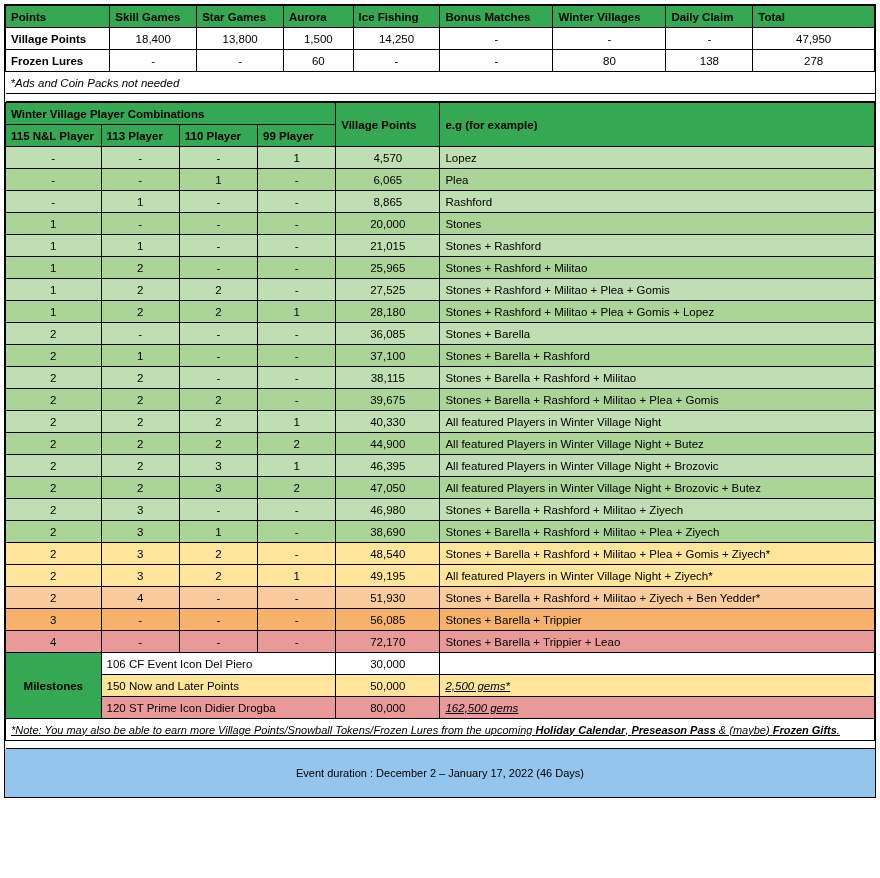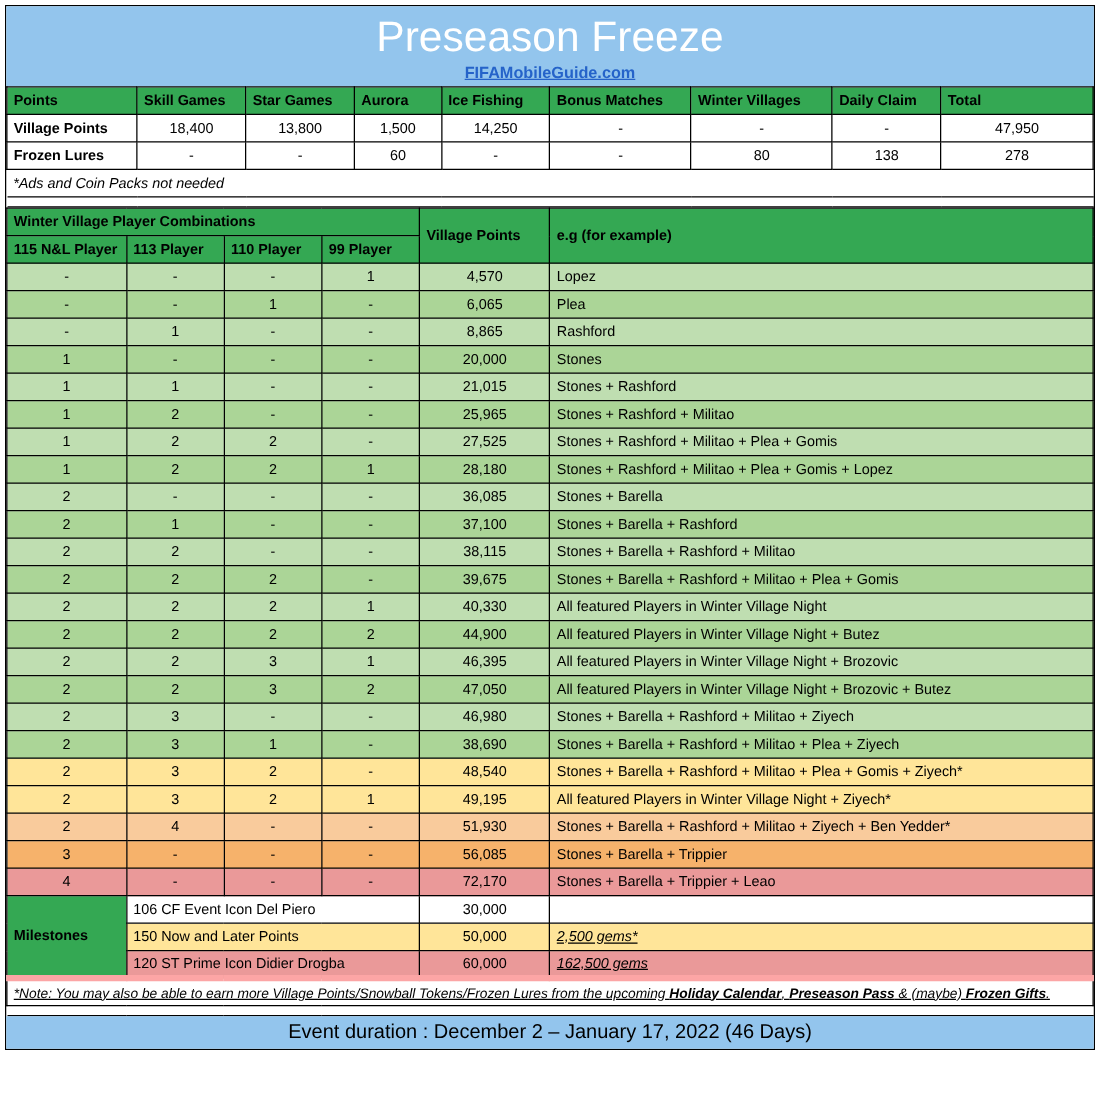--- a/index.html
+++ b/index.html
@@ -81,39 +81,35 @@
   .g13 { background: #bfdeb1; }
   .g14 { background: #abd597; }
   .g15 { background: #bfdeb1; }
   .g16 { background: #abd597; }
   .g17 { background: #bfdeb1; }
   .g18 { background: #abd597; }
   .y1  { background: #ffe599; }
   .o1  { background: #f9cb9c; }
   .o2  { background: #f6b26b; }
   .r1  { background: #ea9999; }
-  .m-green { background: #34a853; font-weight: bold; }
+  .m-green { background: #34a853; font-weight: bold; text-align:center;}
   .m-y { background: #ffe599; }
   .m-r { background: #ea9999; }
   .footer-blue {
     background: #93c5ed;
     text-align: center;
-    font-size: 16px;
-    padding: 4px;
+    font-size: 11px;
+    padding: 18px;
   }
 </style>
 </head>
 <body>
 
 <div class="outer">
 
-  <div class="title-bar">
-    <h1>Preseason Freeze</h1>
-    <a href="#">FIFAMobileGuide.com</a>
-  </div>
 
   <table>
     <colgroup>
       <col style="width:12%">
         <col style="width:10%">
         <col style="width:10%">
         <col style="width:8%">
       <col style="width:10%">
         <col style="width:13%">
         <col style="width:13%">
@@ -382,27 +378,27 @@
           <td class="center ">30,000</td>
           <td class="left italic "></td>
         </tr>
         <tr>
           <td colspan="3" class="left m-y">150 Now and Later Points</td>
           <td class="center m-y">50,000</td>
           <td class="left italic m-y">2,500 gems*</td>
         </tr>
         <tr>
           <td colspan="3" class="left m-r">120 ST Prime Icon Didier Drogba</td>
-          <td class="center m-r">60,000</td>
+          <td class="center m-r">80,000</td>
           <td class="left italic m-r">162,500 gems</td>
         </tr>
       </tbody>
     <tbody>
         <tr>
-      <td colspan="6" class="left italic" style="font-size:11px; border-top:5px solid #fca5a5;">
+      <td colspan="6" class="left italic" style="font-size:11px; border-top:1px solid #fca5a5;">
         <span>*Note: You may also be able to earn more Village Points/Snowball Tokens/Frozen Lures from the upcoming </span><b>Holiday Calendar</b><span>, </span><b>Preseason Pass</b><span> &amp; (maybe) </span><b>Frozen Gifts</b><span>.</span>
       </td>
     </tr>
     <tr class="gap-row">
           <td colspan="6"></td>
         </tr>
   </tbody>
     </table>
 
   <div class="footer-blue">Event duration : December 2 – January 17, 2022 (46 Days)</div>

